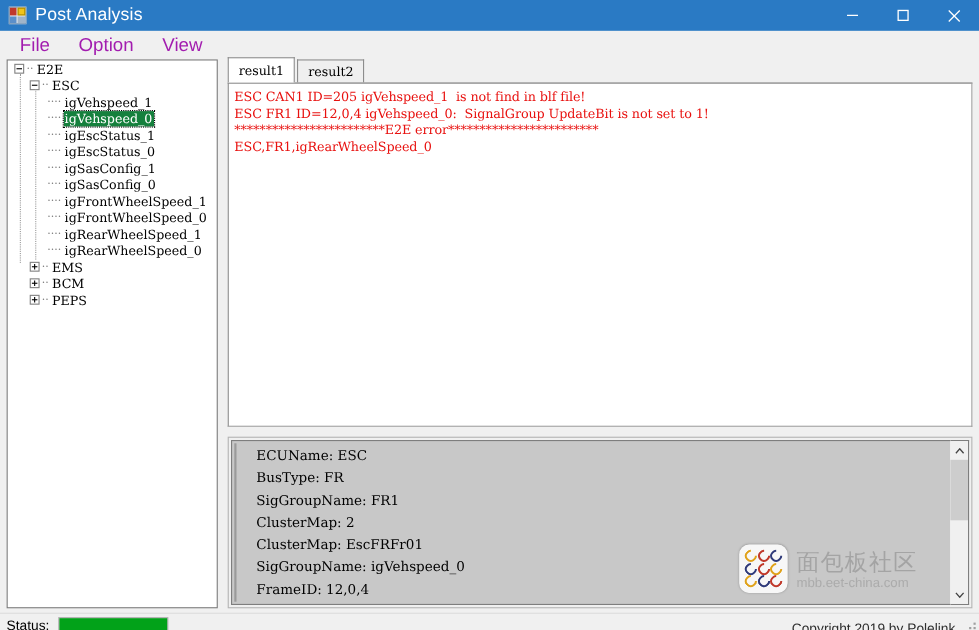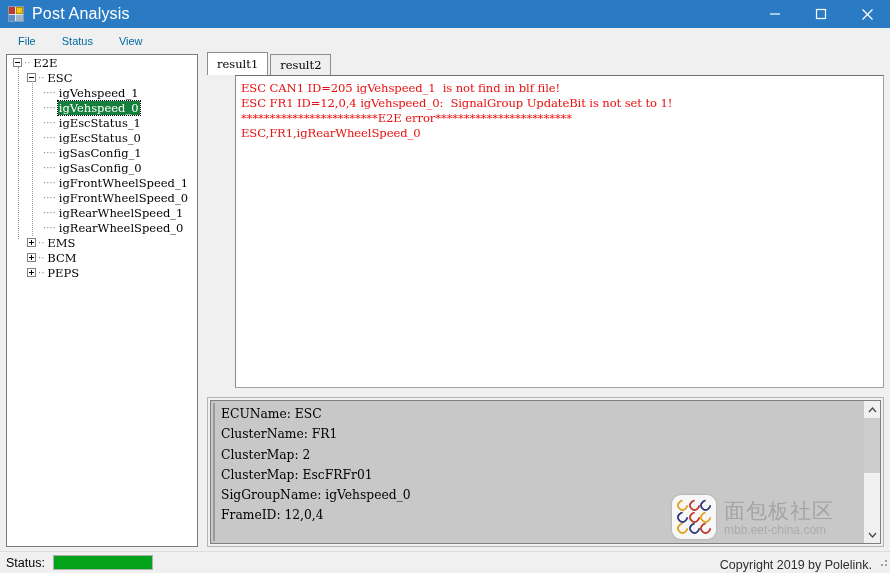--- a/index.html
+++ b/index.html
@@ -58,22 +58,22 @@
 
   
   #menubar {
     height: 26px;
     flex: 0 0 26px;
     background: #f0f0f0;
     display: flex; align-items: center;
     padding-left: 8px;
   }
   .menuitem {
-    font-size: 11px;
-    color: #0369a1;
+    font-size: 17px;
+    color: #a21caf;
     padding: 3px 10px;
     margin-right: 6px;
   }
 
   
   #body {
     flex: 1 1 auto;
     position: relative;
     display: flex;
     padding: 0 6px 0 6px;
@@ -168,21 +168,20 @@
   
   #result-area {
     flex: 0 0 313px;
     background:#ffffff;
     border:1px solid #a0a0a0;
     border-top-color:#6f6f6f;
     border-left-color:#8a8a8a;
     position: relative;
     overflow:hidden;
     padding: 5px 4px 4px 5px;
-    margin-left: 28px;
   }
   .rline {
     font-family: "DejaVu Serif", serif;
     font-size: 11.6px;
     line-height: 15px;
     color: #e8110f;
     white-space: pre;
     letter-spacing: -0.1px;
   }
 
@@ -194,21 +193,21 @@
     border: 1px solid #b4b4b4;
     background: #f0f0f0;
     padding: 2px;
     position: relative;
   }
   #detail-area {
     flex: 1 1 auto;
     background:#c8c8c8;
     border:1px solid #7e7e7e;
     border-right:none;
-    padding: 3px 4px 3px 10px;
+    padding: 3px 4px 3px 22px;
     overflow:hidden;
     position: relative;
   }
   #detail-area::before{
     content:''; position:absolute; left:2px; top:2px; bottom:2px;
     width:2px; background:#9a9a9a;
   }
   .dline {
     font-family: "DejaVu Serif", serif;
     font-size: 12.3px;
@@ -333,21 +332,21 @@
     <div class="winbtn">
       <svg width="13" height="13" viewBox="0 0 13 13">
           <line x1="1.5" y1="1.5" x2="11.5" y2="11.5" stroke="#fff" stroke-width="1.2"></line>
           <line x1="11.5" y1="1.5" x2="1.5" y2="11.5" stroke="#fff" stroke-width="1.2"></line>
         </svg>
     </div>
   </div>
 
   <div id="menubar">
     <div class="menuitem">File</div>
-    <div class="menuitem">Status</div>
+    <div class="menuitem">Option</div>
     <div class="menuitem">View</div>
   </div>
 
   <div id="body">
 
     <div id="tree-panel">
       <div id="tree-nodes">
           <div class="tnode" style="padding-left: 6px;">
             <span class="tbox"></span>
             <span class="dots">··</span>
@@ -428,21 +427,22 @@
       <div id="result-area">
         <div class="rline">ESC CAN1 ID=205 igVehspeed_1  is not find in blf file!</div>
         <div class="rline">ESC FR1 ID=12,0,4 igVehspeed_0:  SignalGroup UpdateBit is not set to 1!</div>
         <div class="rline">************************E2E error************************</div>
         <div class="rline">ESC,FR1,igRearWheelSpeed_0</div>
       </div>
 
       <div id="detail-wrap">
         <div id="detail-area">
           <div class="dline">ECUName: ESC</div>
-          <div class="dline">ClusterName: FR1</div>
+          <div class="dline">BusType: FR</div>
+          <div class="dline">SigGroupName: FR1</div>
           <div class="dline">ClusterMap: 2</div>
           <div class="dline">ClusterMap: EscFRFr01</div>
           <div class="dline">SigGroupName: igVehspeed_0</div>
           <div class="dline">FrameID: 12,0,4</div>
         </div>
         <div id="dscroll">
           <div class="sarrow">
             <svg width="9" height="6" viewBox="0 0 9 6">
                 <polyline points="1,5 4.5,1 8,5" fill="none" stroke="#444" stroke-width="1.2"></polyline>
               </svg>

